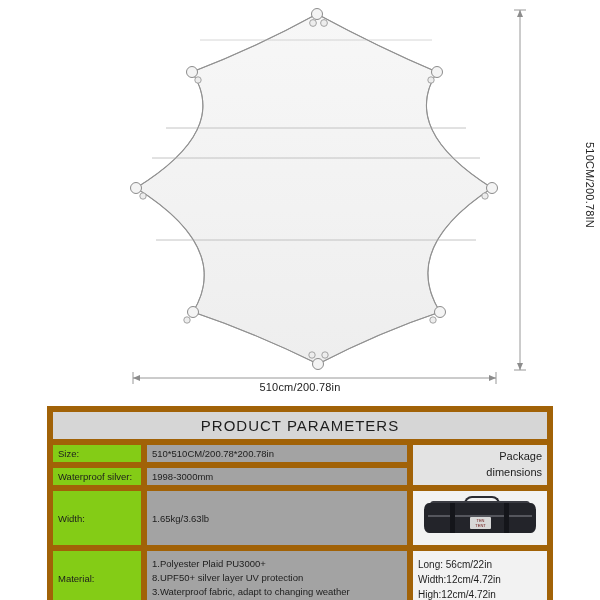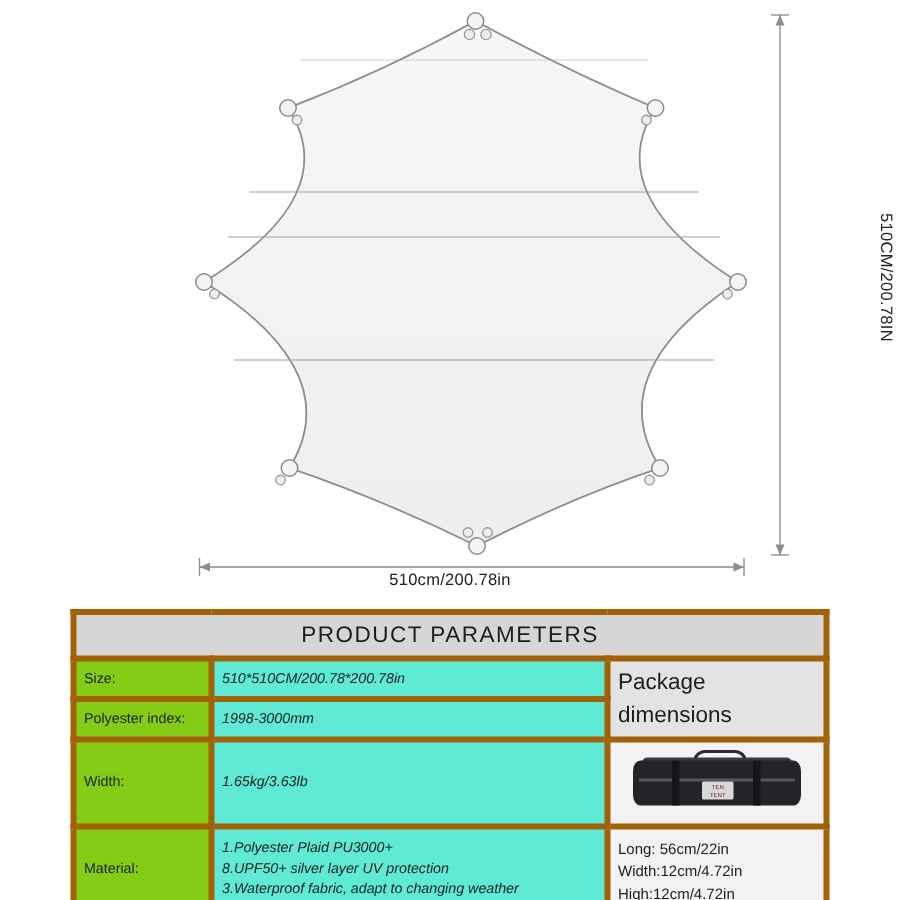--- a/index.html
+++ b/index.html
@@ -61,48 +61,47 @@
     position: absolute;
     left: 47px;
     top: 406px;
     width: 506px;
     border: 1px solid #9a9a9a;
     border-collapse: collapse;
     background: #ffffff;
     font-size: 9.5px;
   }
   #params-table td {
-    border: 4px solid #a16207;
+    border: 6px solid #a16207;
     padding: 3px 5px;
     vertical-align: middle;
     color: #1d1d1d;
   }
   .title-cell {
     background: #d6d6d6;
     text-align: center;
     font-size: 15px;
     letter-spacing: 1px;
     padding: 5px 0 !important;
     color: #1a1a1a;
   }
   .label-cell {
     background: #84cc16;
     width: 78px;
     font-size: 9.5px;
   }
   .value-cell {
-    background: #5eead4;
+    background: #a3a3a3;
     width: 250px;
     font-size: 9.5px;
-    font-style: italic;
   }
   .pkg-head {
     background: #e3e3e3;
-    text-align: left;
-    font-size: 15px;
+    text-align: right;
+    font-size: 11px;
     line-height: 1.3;
   }
   .pkg-img-cell {
     background: #f2f2f2;
     text-align: center;
     padding: 4px !important;
   }
   .pkg-dims-cell {
     background: #f2f2f2;
     font-size: 10px;
@@ -283,21 +282,21 @@
       </tr>
       <tr>
         <td class="label-cell">Size:</td>
         <td class="value-cell">510*510CM/200.78*200.78in</td>
         <td class="pkg-head" rowspan="2">
           <span class="multiline" style="white-space:pre-line">Package
 dimensions</span>
         </td>
       </tr>
       <tr>
-        <td class="label-cell">Polyester index:</td>
+        <td class="label-cell">Waterproof silver:</td>
         <td class="value-cell">1998-3000mm</td>
       </tr>
       <tr>
         <td class="label-cell">Width:</td>
         <td class="value-cell">1.65kg/3.63lb</td>
         <td class="pkg-img-cell">
           <div class="bag-wrap">
             <div class="bag-handle"></div>
             <div class="bag-top"></div>
             <div class="bag-body"></div>

